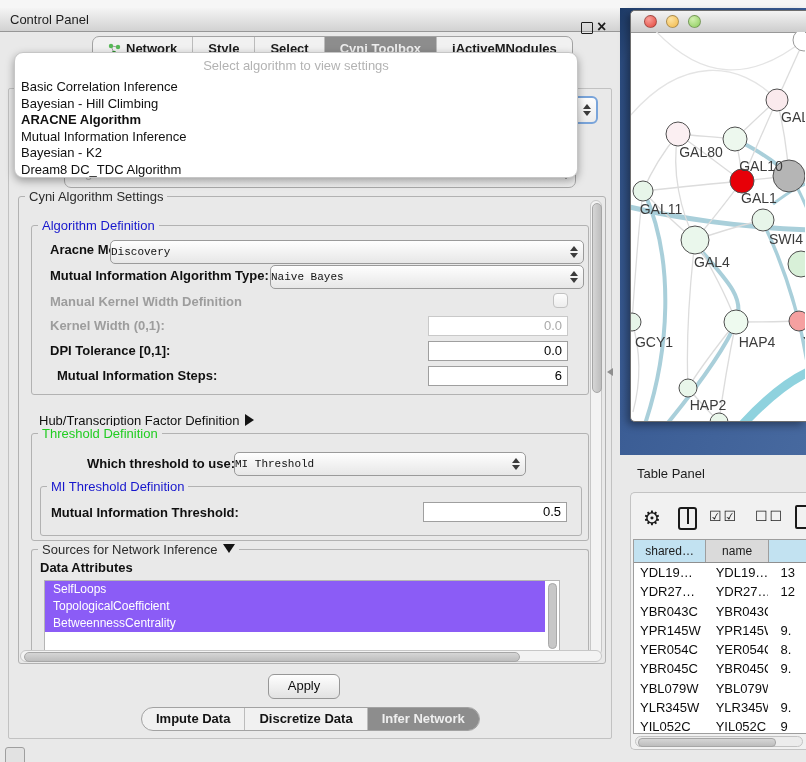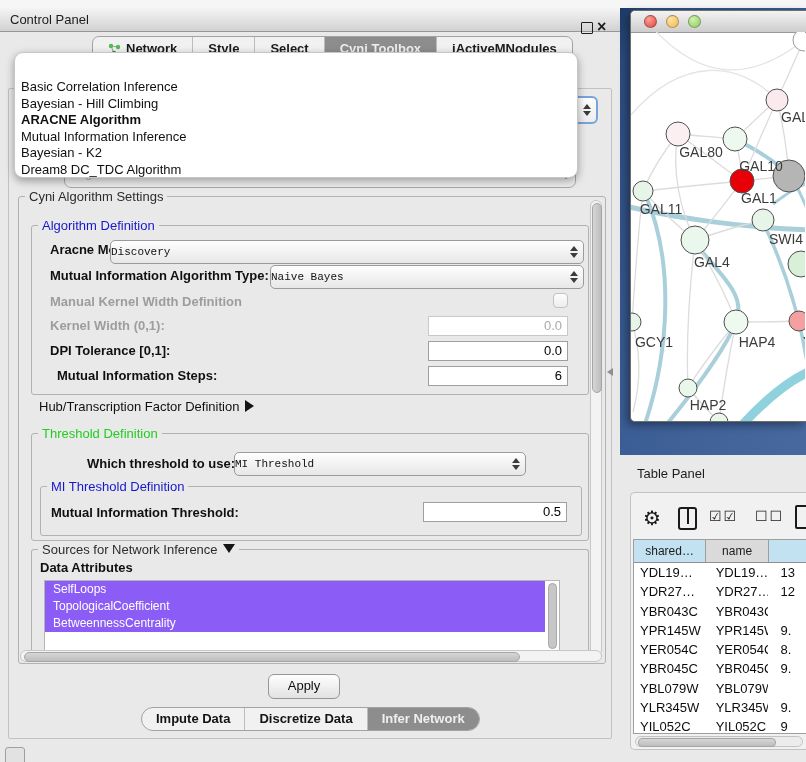--- a/index.html
+++ b/index.html
@@ -161,20 +161,21 @@
 
   <div class="abs" id="table-combo">gal filtered.sif default node
     <span class="stepper"></span>
   </div>
 
   <div class="abs" id="combo-stub">
     <span class="stepper"></span>
   </div>
 
   <div class="abs" id="dropdown">
+    <div class="abs" id="dd-placeholder">Select algorithm to view settings</div>
     <div class="abs" id="dd-items">
         <div class="dd-item">Basic Correlation Inference</div>
         <div class="dd-item">Bayesian - Hill Climbing</div>
         <div class="dd-item bold">ARACNE Algorithm</div>
         <div class="dd-item">Mutual Information Inference</div>
         <div class="dd-item">Bayesian - K2</div>
         <div class="dd-item">Dream8 DC_TDC Algorithm</div>
       </div>
   </div>
 
@@ -196,21 +197,21 @@
       <span class="lbl dis" style="left:18px;top:68px;">Manual Kernel Width Definition</span>
       <div class="checkbox" style="left:521px;top:67px;"></div>
       <span class="lbl dis" style="left:18px;top:92px;">Kernel Width (0,1):</span>
       <div class="field dis" style="left:396px;top:90px;width:140px;">0.0</div>
       <span class="lbl" style="left:18px;top:117px;">DPI Tolerance [0,1]:</span>
       <div class="field" style="left:396px;top:115px;width:140px;">0.0</div>
       <span class="lbl" style="left:18px;top:142px;margin-left:7px;">Mutual Information Steps:</span>
       <div class="field" style="left:396px;top:140px;width:140px;">6</div>
     </div>
 
-    <span class="lbl plain" style="left:20px;top:202px;font-size:13px;"><span>Hub/Transcription Factor Definition</span><span class="tri-right"></span></span>
+    <span class="lbl plain" style="left:20px;top:216px;font-size:13px;"><span>Hub/Transcription Factor Definition</span><span class="tri-right"></span></span>
 
     <div class="group" style="left:12px;top:236px;width:556px;height:106px;">
       <span class="legend green">Threshold Definition</span>
       <span class="lbl" style="left:55px;top:22px;">Which threshold to use:</span>
       <div class="combo" style="left:202px;top:18px;width:292px;">
         <span>MI Threshold</span>
         <span class="stepper"></span>
       </div>
       <div class="group" style="left:8px;top:52px;width:540px;height:48px;">
         <span class="legend blue">MI Threshold Definition</span>

